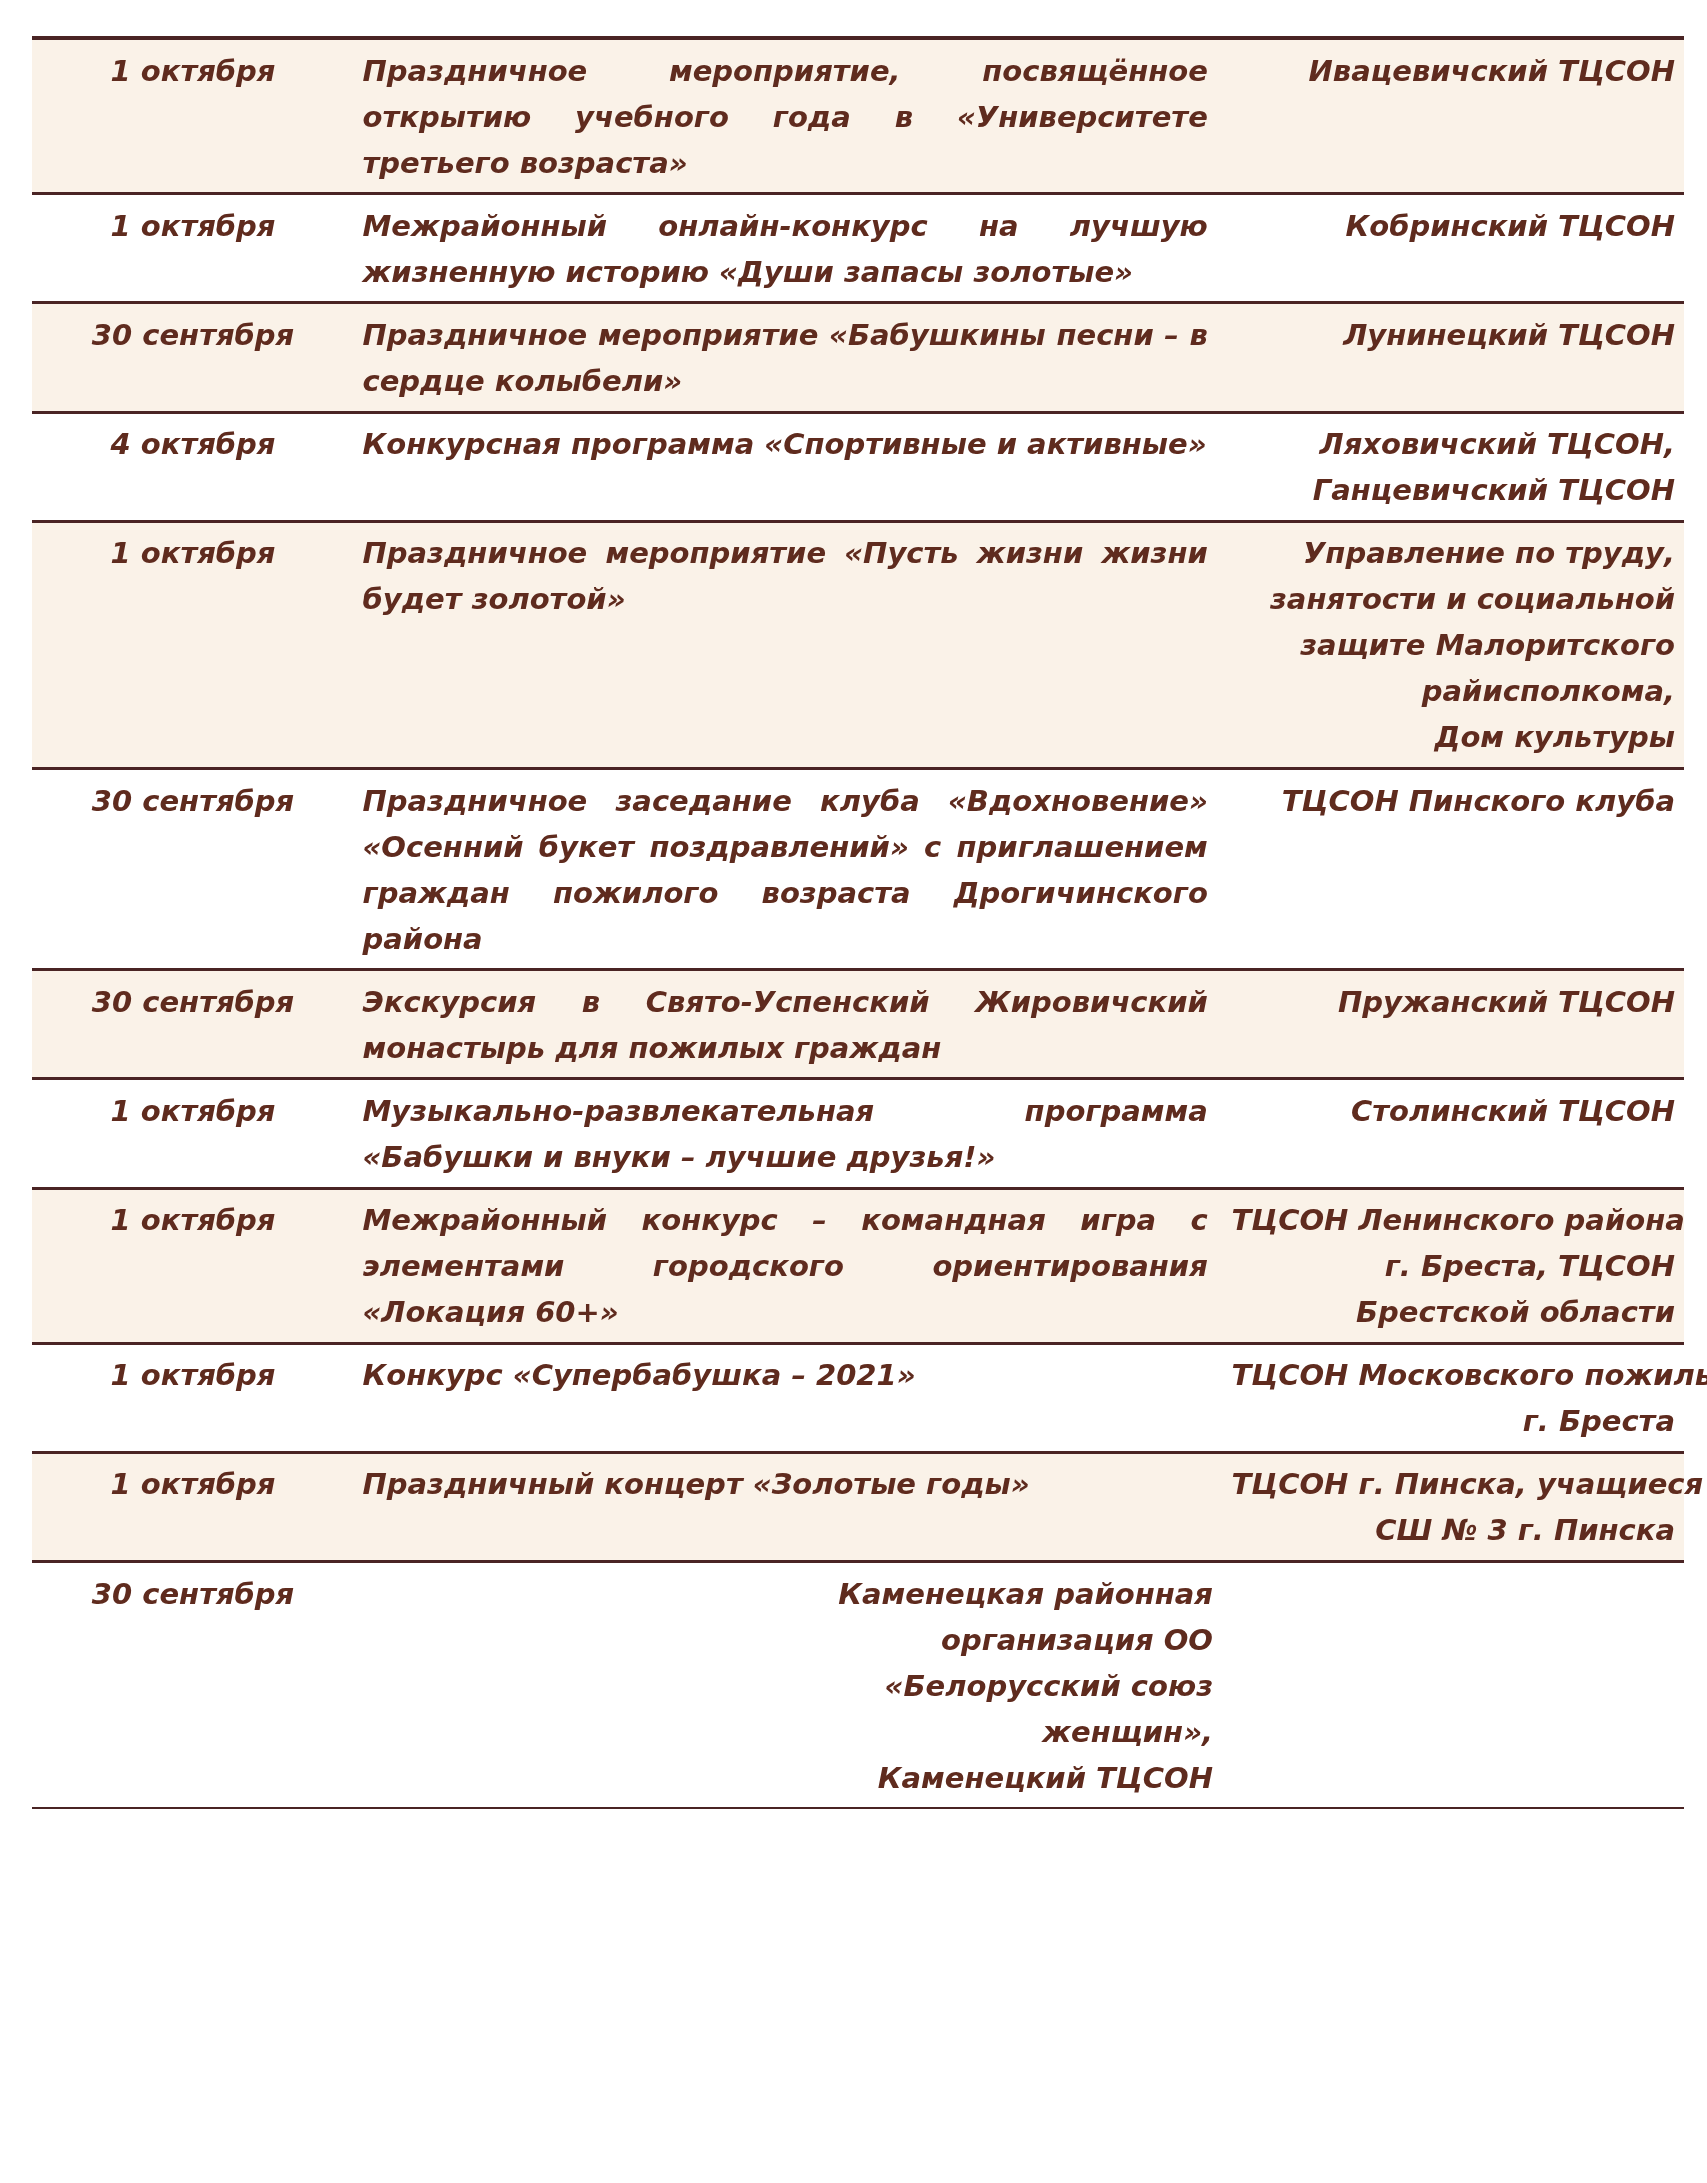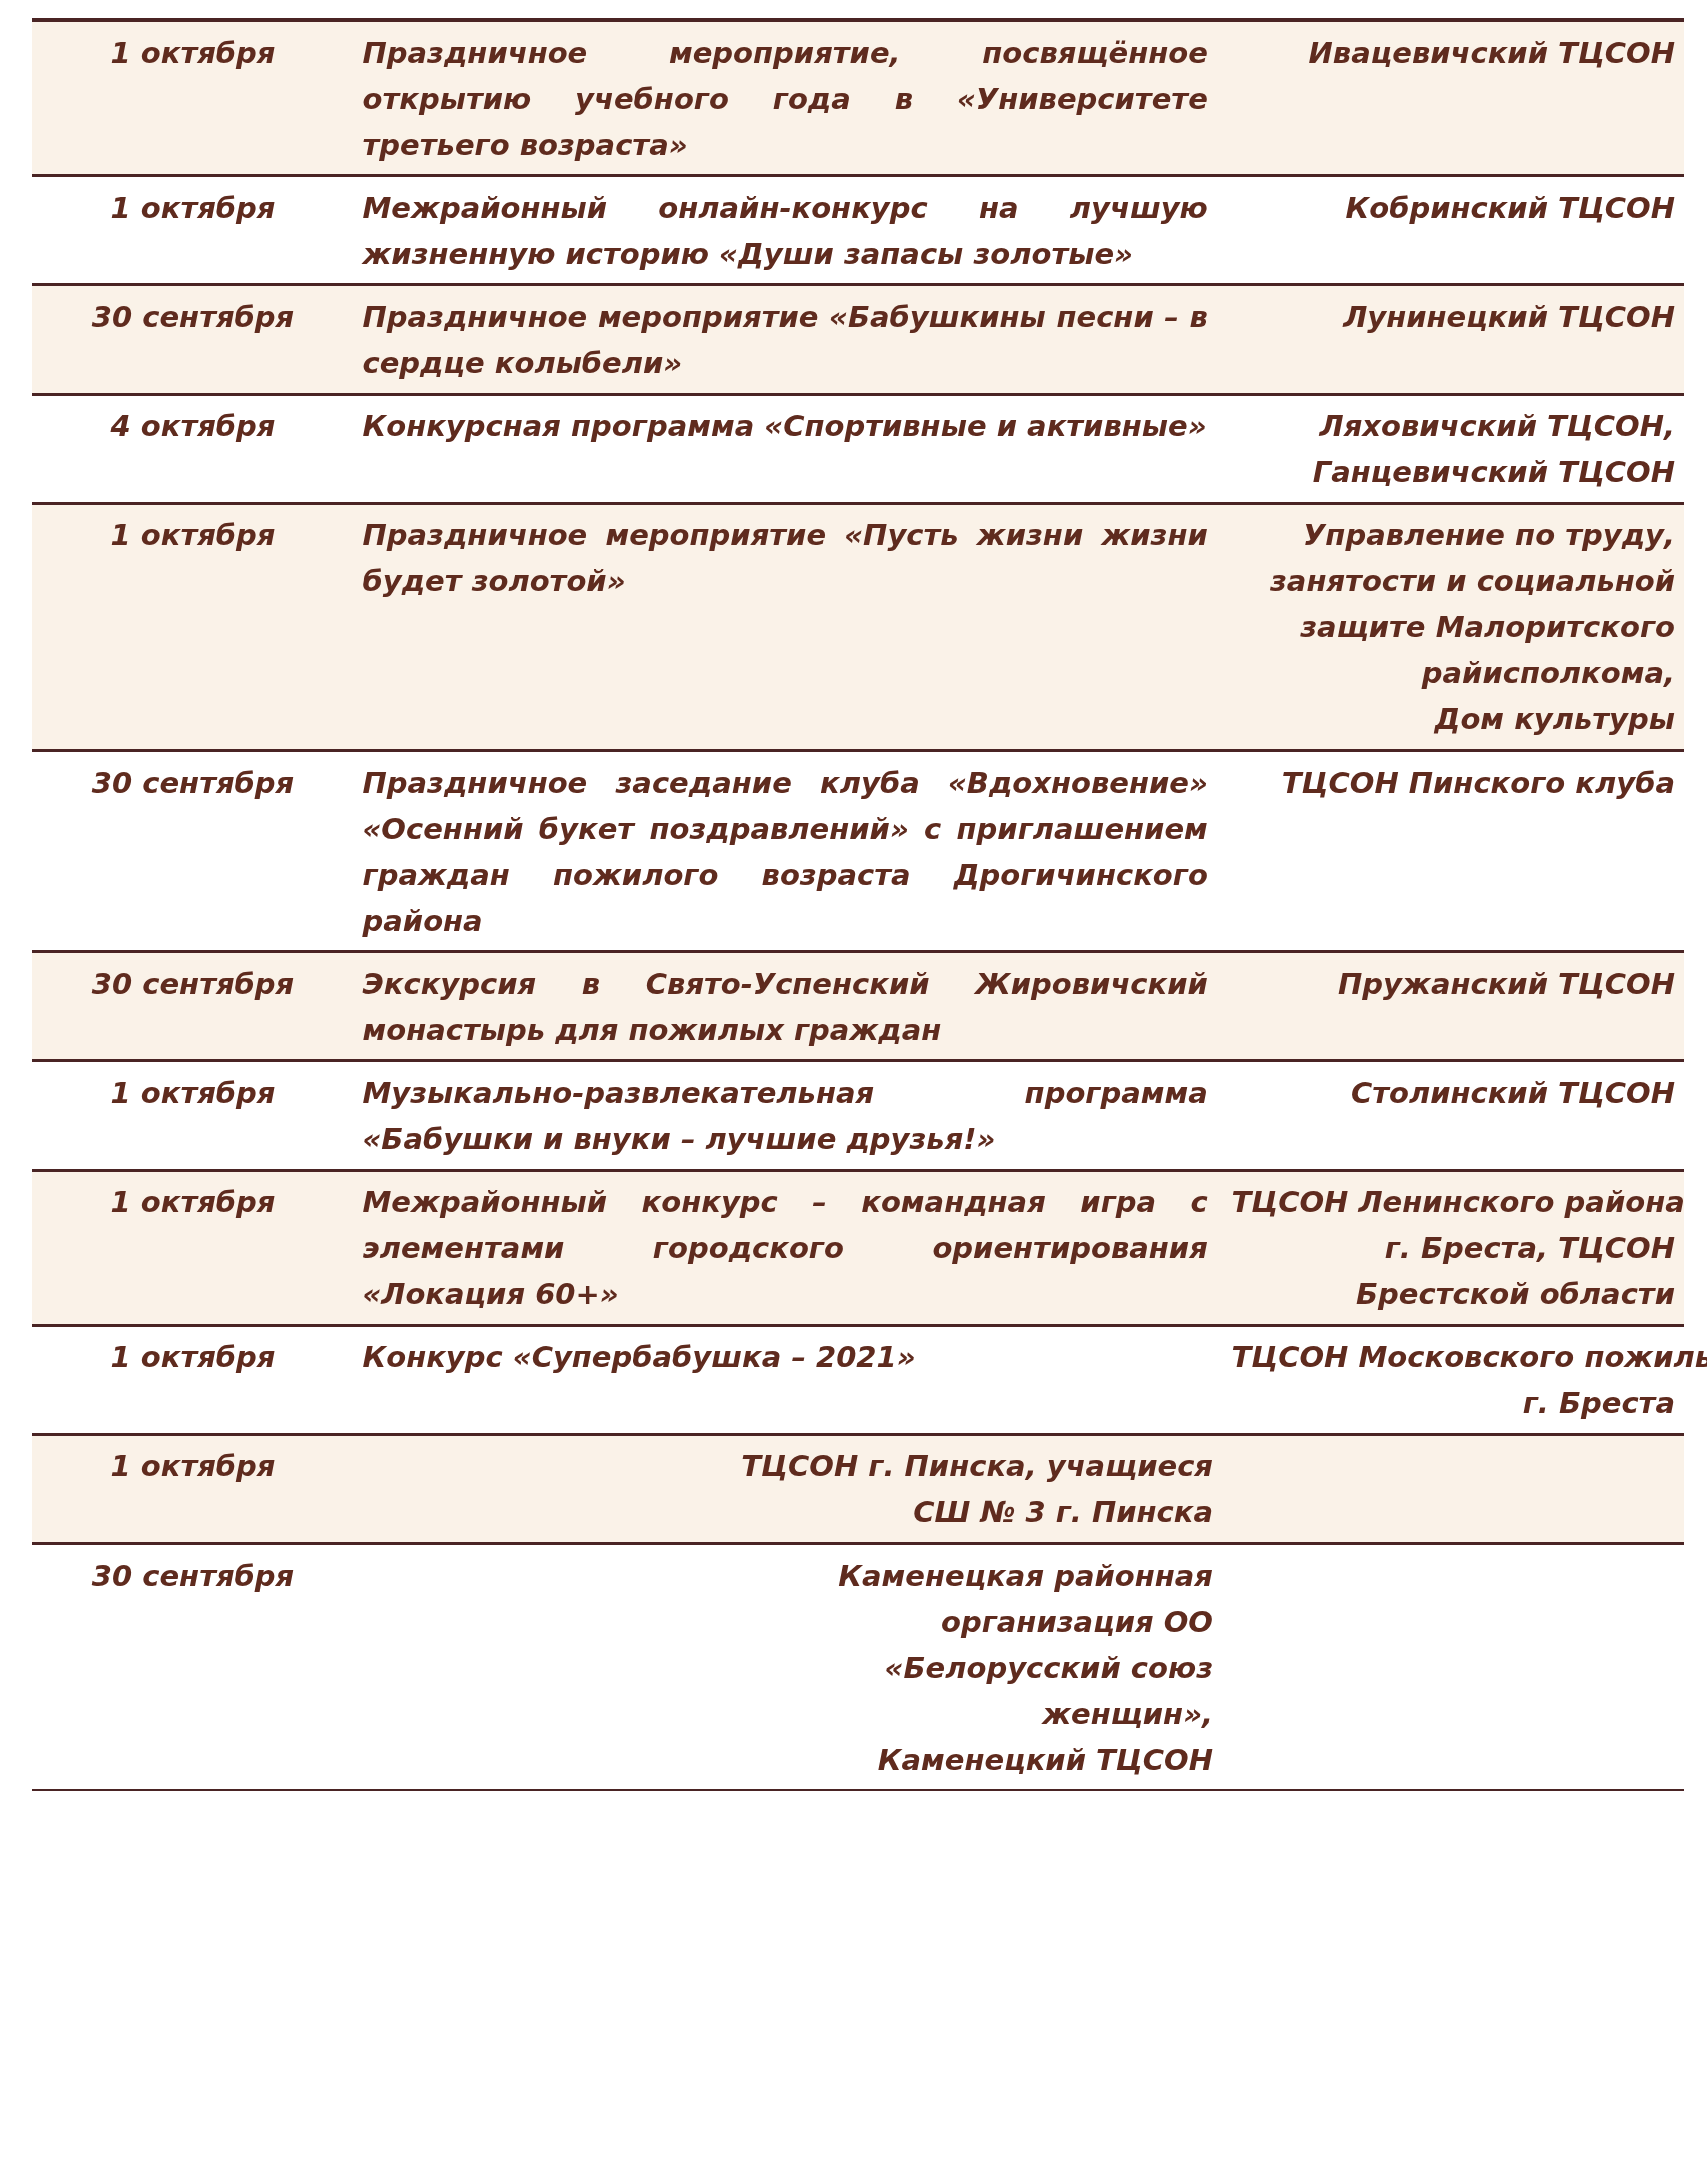--- a/index.html
+++ b/index.html
@@ -12,21 +12,21 @@
     position: relative;
     background: #ffffff;
     font-family: "DejaVu Sans", sans-serif;
     font-style: italic;
     font-weight: bold;
     color: #5f2b1e;
   }
   .events-table {
     position: absolute;
     left: 32px;
-    top: 18px;
+    top: 36px;
     width: 1652px;
     border-top: 4.3px solid #4a2424;
     border-bottom: 2.8px solid #4a2424;
   }
   .row {
     display: grid;
     grid-template-columns: 322px 868px 462px;
     background: #ffffff;
   }
   .row + .row {
@@ -128,20 +128,21 @@
 
     <div class="row">
       <div class="cell date">1 октября</div>
       <div class="cell event">Конкурс «Супербабушка – 2021»</div>
       <div class="cell org">ТЦСОН Московского пожилых
 г. Бреста</div>
     </div>
 
     <div class="row">
       <div class="cell date">1 октября</div>
+      <div class="cell event">Праздничный концерт «Золотые годы»</div>
       <div class="cell org">ТЦСОН г. Пинска, учащиеся
 СШ № 3 г. Пинска</div>
     </div>
 
     <div class="row">
       <div class="cell date">30 сентября</div>
       <div class="cell org">Каменецкая районная
 организация ОО
 «Белорусский союз
 женщин»,

